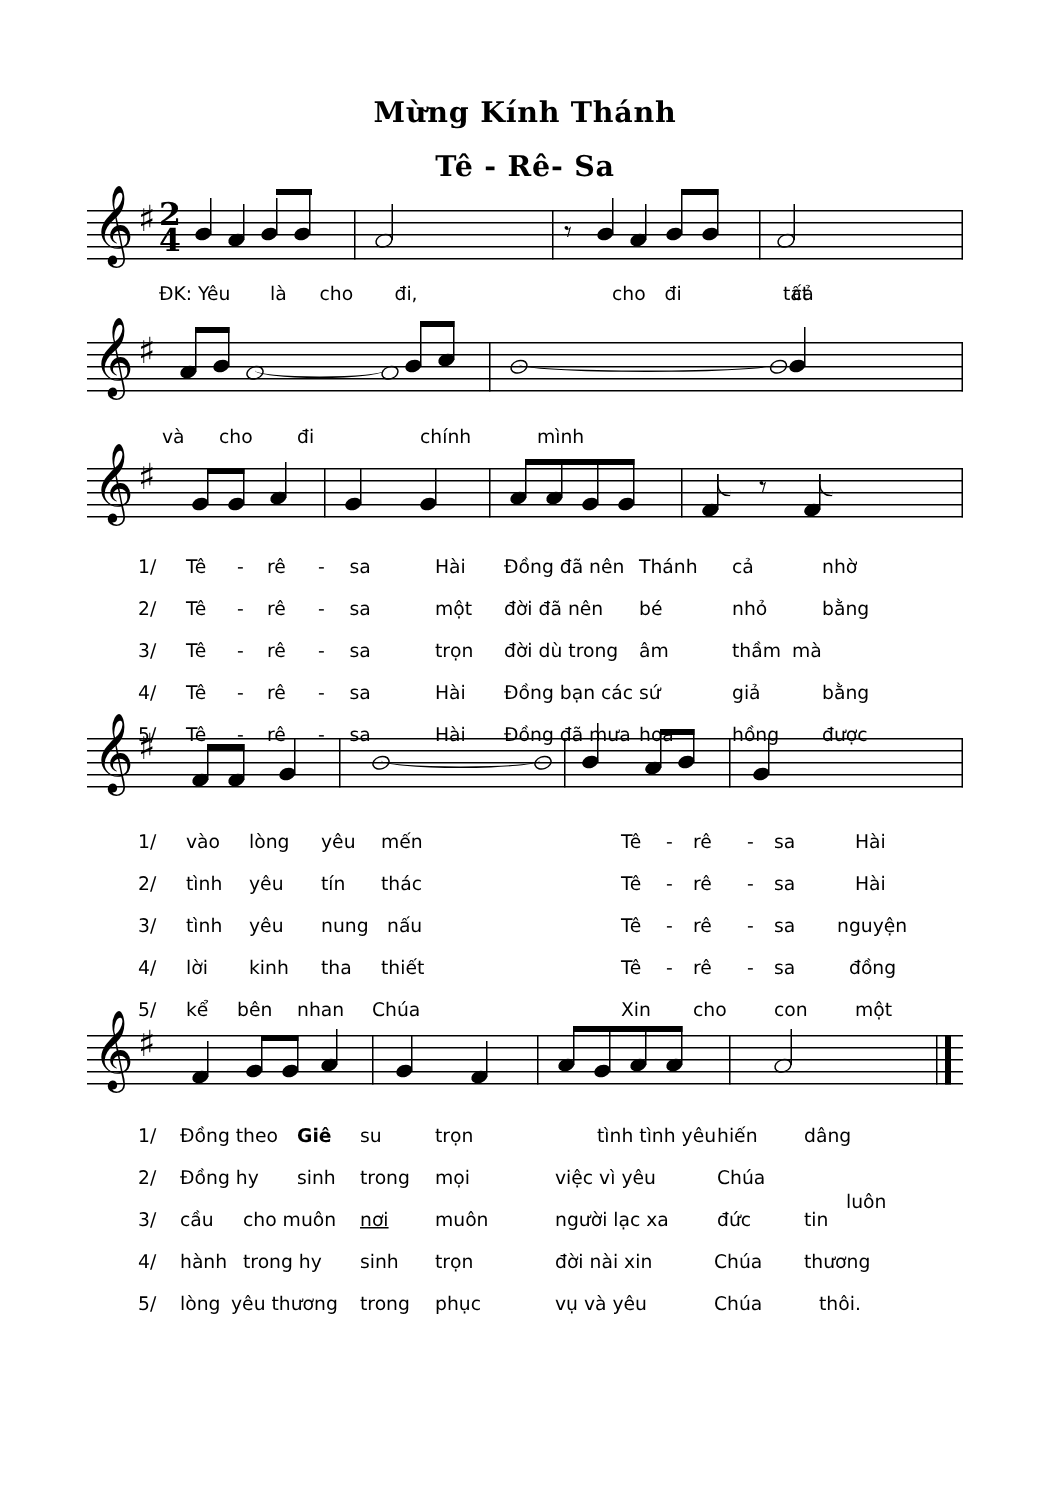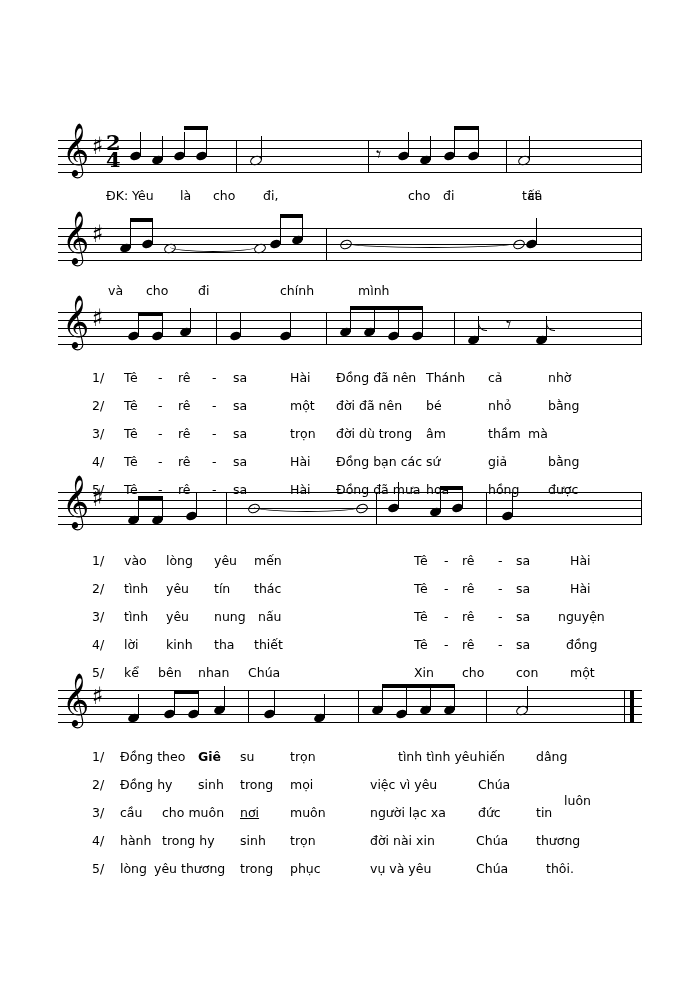--- a/index.html
+++ b/index.html
@@ -162,20 +162,22 @@
     position: absolute;
     display: inline-block;
     text-align: left;
   }
 </style>
 </head>
 <body>
 
 <div class="sheet">
 
+  <div class="title l1">Mừng Kính Thánh</div>
+  <div class="title l2">Tê - Rê- Sa</div>
 
   <div class="system" style="top:140px;">
     <div class="staff">
       <div class="line l0"></div>
         <div class="line l1"></div>
         <div class="line l2"></div>
         <div class="line l3"></div>
         <div class="line l4"></div>
     </div>
     <div class="clef">𝄞</div>

